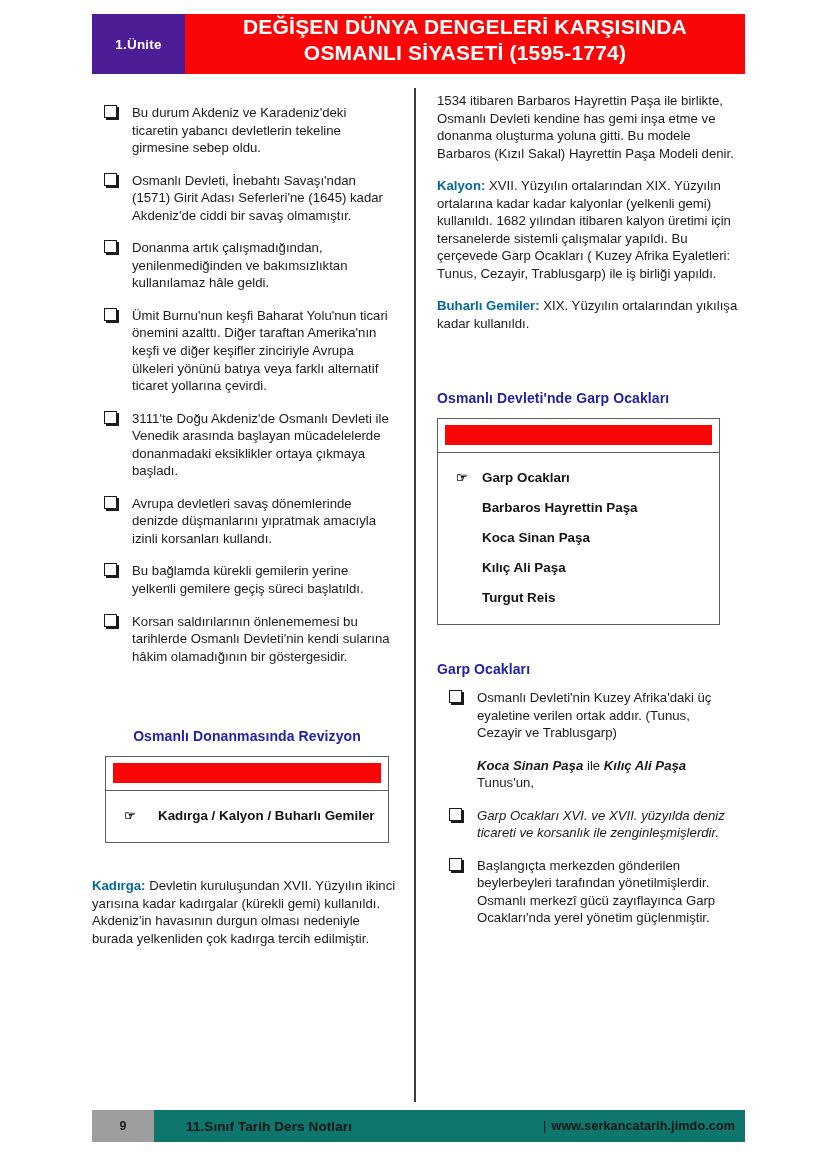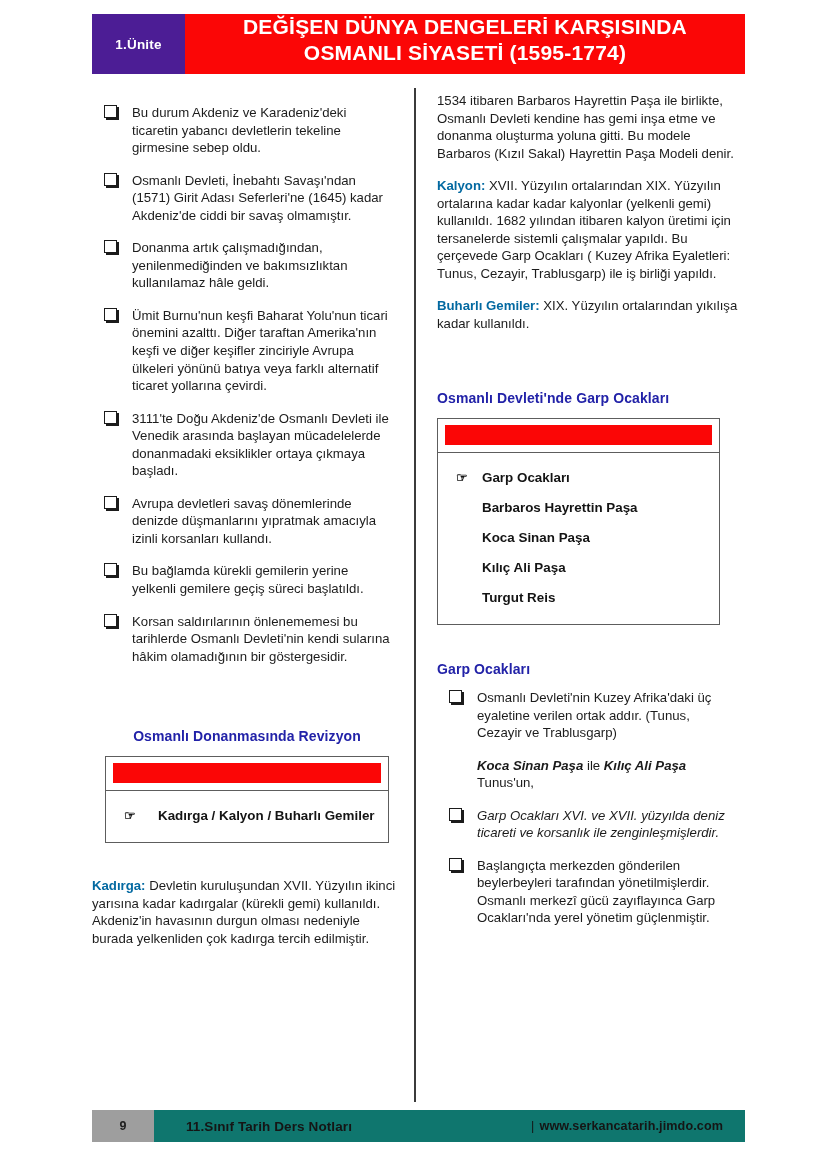--- a/index.html
+++ b/index.html
@@ -183,21 +183,21 @@
     color: #151515;
   }
   #footer-label {
     margin-left: 32px;
     font-size: 13.5px;
     font-weight: bold;
     letter-spacing: .1px;
   }
   #footer-site {
     position: absolute;
-    right: 22px;
+    right: 10px;
     font-size: 12.6px;
     font-weight: bold;
     letter-spacing: .1px;
   }
   #footer-site .bar { margin-right: 5px; font-weight: normal; }
 
   .it { font-style: italic; }
   .bd { font-weight: bold; }
   .bdit { font-weight: bold; font-style: italic; }
 </style>

